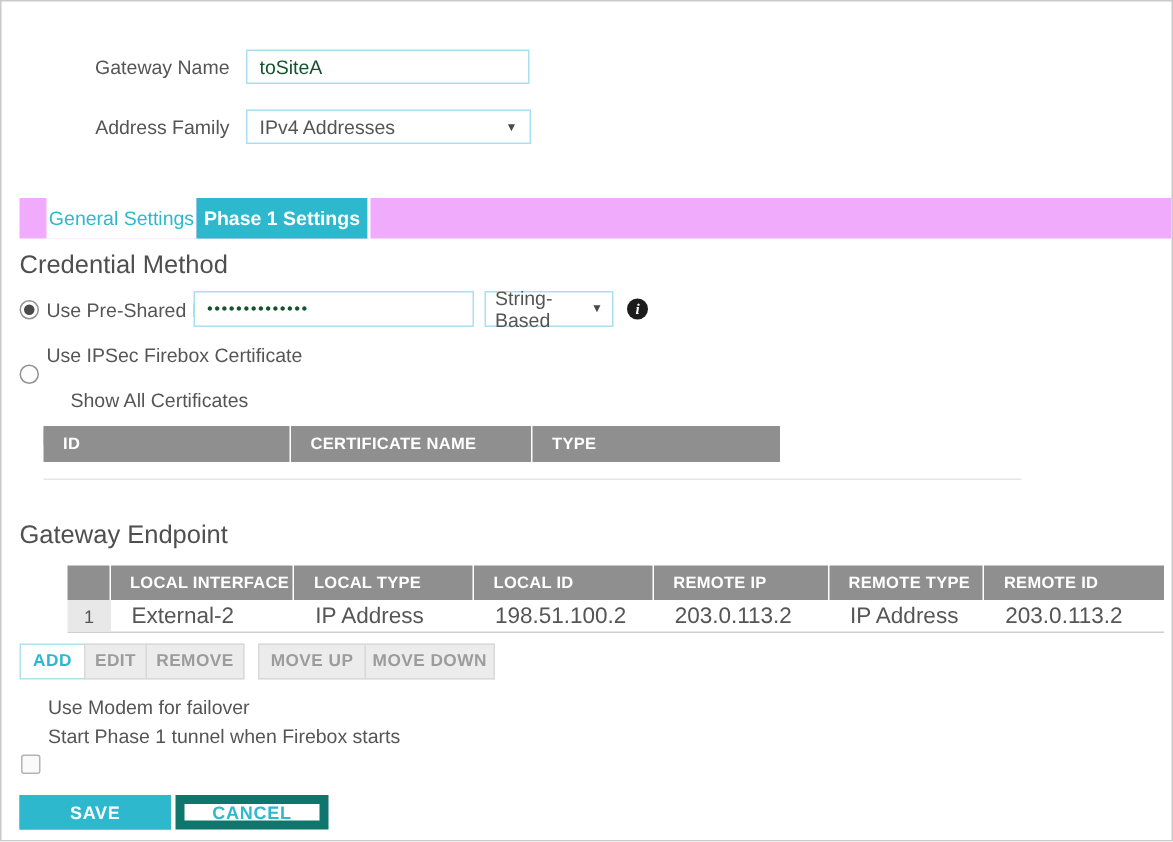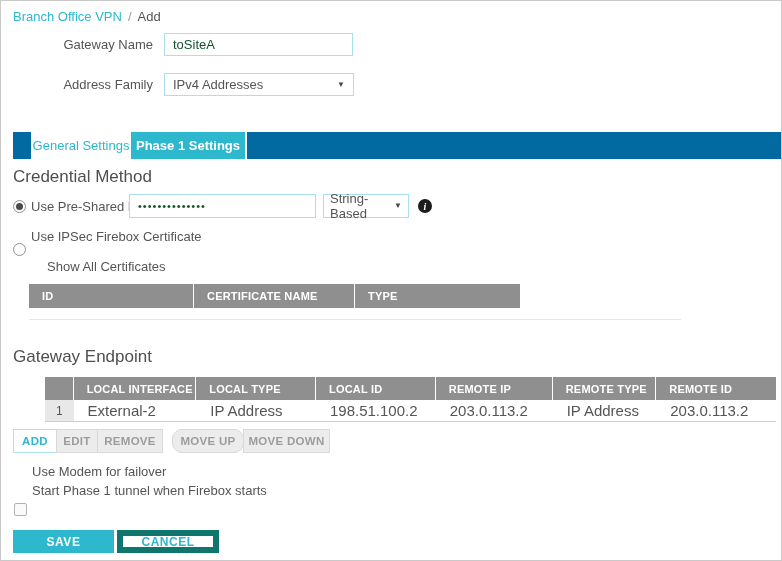--- a/index.html
+++ b/index.html
@@ -26,21 +26,21 @@
     padding:0 8px; outline:none; height:23px; width:100%;
   }
   .select-box {
     border:1px solid #a9dff0; background:#fff; height:23px;
     display:flex; align-items:center; justify-content:space-between;
     padding:0 8px; cursor:pointer; color:#555; font-size:13px;
   }
   .caret { font-size:8px; color:#4a4a4a; line-height:1; }
 
   
-  .tabbar { left:12px; top:131px; width:768px; height:27px; background:#0369a1; display:flex; }
+  .tabbar { left:12px; top:131px; width:768px; height:27px; background:#f0abfc; display:flex; }
   .tab { height:27px; line-height:27px; text-align:center; font-size:13px; cursor:pointer; }
   .tab-active { background:#fff; color:#2db8ce; width:100px; margin-left:18px; }
   .tab-inactive { background:#2db8ce; color:#fff; font-weight:bold; width:114px; }
   .tab-divider { width:2px; height:27px; background:#fff; }
 
   .section-heading { font-size:17px; color:#4f4f4f; font-weight:400; }
 
   
   .radio { width:13px; height:13px; border:1px solid #919191; border-radius:50%; background:#fdfdfd; position:relative; cursor:pointer; }
   .radio.selected::after { content:""; position:absolute; left:2px; top:2px; width:7px; height:7px; border-radius:50%; background:#4a4a4a; }
@@ -74,25 +74,20 @@
   .btn-primary-outline { background:#fff; color:#2db8ce; border:1px solid #aee2ef; }
   .btn-gray { background:#ececec; color:#9c9c9c; border:1px solid #d9d9d9; margin-left:-1px; }
   .btn-save { background:#2db8ce; color:#fff; border:1px solid #2db8ce; font-size:12px; letter-spacing:.5px; }
   .btn-cancel { background:#fff; color:#2db8ce; border:6px solid #0f766e; font-size:12px; letter-spacing:.5px; }
 </style>
 </head>
 <body>
 
 <div class="page">
 
-  <div class="abs breadcrumb">
-    <span class="crumb-link">Branch Office VPN</span>
-    <span class="crumb-sep">/</span>
-    <span class="crumb-current">Add</span>
-  </div>
 
   <div class="abs field-label" style="left:12px; top:32px;">Gateway Name</div>
   <div class="abs" style="left:163px; top:32px; width:189px; height:23px;">
     <input class="text-input" type="text" value="toSiteA" style="">
   </div>
 
   <div class="abs field-label" style="left:12px; top:72px;">Address Family</div>
   <div class="abs select-box" style="left:163px; top:72px; width:190px;">
     <span>IPv4 Addresses</span>
     <span class="caret">▼</span>
@@ -153,21 +148,21 @@
       <div class="ge-cell" style="width:108px;">IP Address</div>
       <div class="ge-cell" style="width:125px;">203.0.113.2</div>
     </div>
   </div>
 
   <div class="abs btn-row" style="left:12px; top:428px;">
     <div class="btn btn-primary-outline" style="width:44px;">ADD</div>
     <div class="btn btn-gray" style="width:42px;">EDIT</div>
     <div class="btn btn-gray" style="width:66px;">REMOVE</div>
     <div style="width:10px;"></div>
-    <div class="btn btn-gray" style="width:72px;border-radius:10px;">MOVE UP</div>
+    <div class="btn btn-gray" style="width:72px;">MOVE UP</div>
     <div class="btn btn-gray" style="width:87px;">MOVE DOWN</div>
   </div>
 
   <div class="abs checkbox" style="left:13px; top:463px;"></div>
   <div class="abs opt-label" style="left:31px; top:463px;">Use Modem for failover</div>
 
   <div class="abs checkbox" style="left:13px; top:482px; background:#fff;">
     <span class="check-glyph">✔</span>
   </div>
   <div class="abs opt-label" style="left:31px; top:482px;">Start Phase 1 tunnel when Firebox starts</div>

